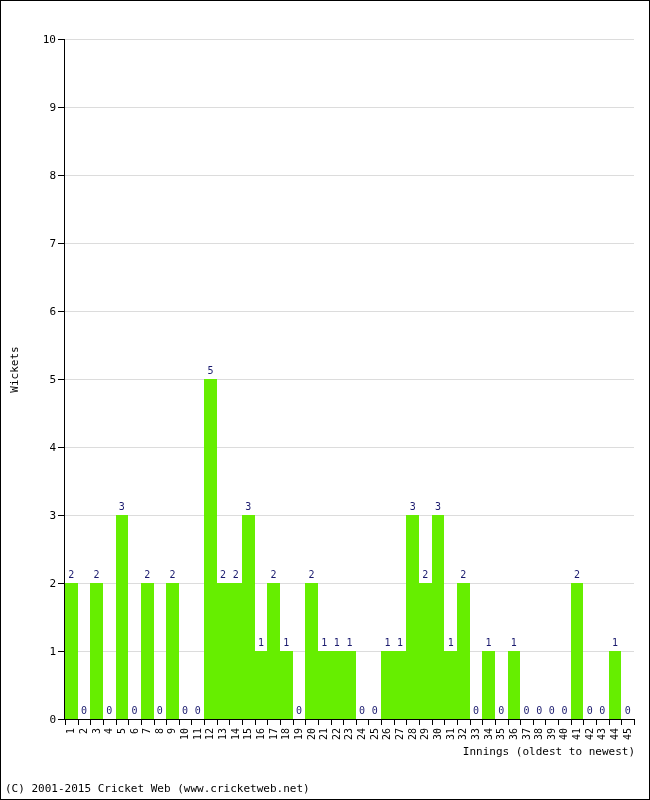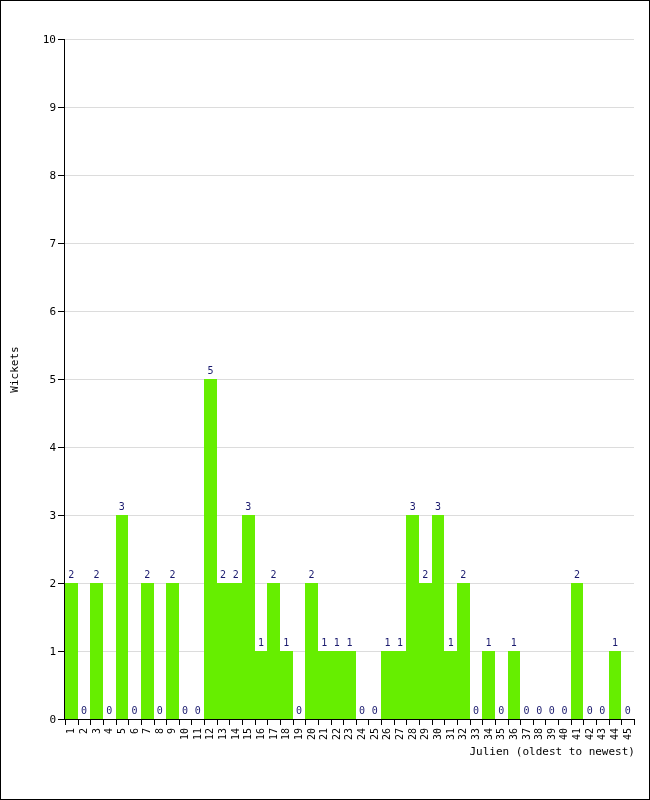--- a/index.html
+++ b/index.html
@@ -461,22 +461,23 @@
       <div class="x-tick-label" style="left: 584px;">42</div>
       <div class="x-tick-mark" style="left: 608px;"></div>
       <div class="x-tick-label" style="left: 596px;">43</div>
       <div class="x-tick-mark" style="left: 620px;"></div>
       <div class="x-tick-label" style="left: 609px;">44</div>
       <div class="x-tick-mark" style="left: 633px;"></div>
       <div class="x-tick-label" style="left: 622px;">45</div>
       <div class="x-tick-mark" style="left: 64px;"></div>
     </div>
 
-  <div id="x-axis-title">Julien (oldest to newest)</div>
-
+  <div id="x-axis-title">Innings (oldest to newest)</div>
+
+  <div id="footer-text">(C) 2001-2015 Cricket Web (www.cricketweb.net)</div>
 
 <div class="y-tick-mark" style="top: 718px;"></div>
     <div class="y-tick-mark" style="top: 650px;"></div>
     <div class="y-tick-mark" style="top: 582px;"></div>
     <div class="y-tick-mark" style="top: 514px;"></div>
     <div class="y-tick-mark" style="top: 446px;"></div>
     <div class="y-tick-mark" style="top: 378px;"></div>
     <div class="y-tick-mark" style="top: 310px;"></div>
     <div class="y-tick-mark" style="top: 242px;"></div>
     <div class="y-tick-mark" style="top: 174px;"></div>

